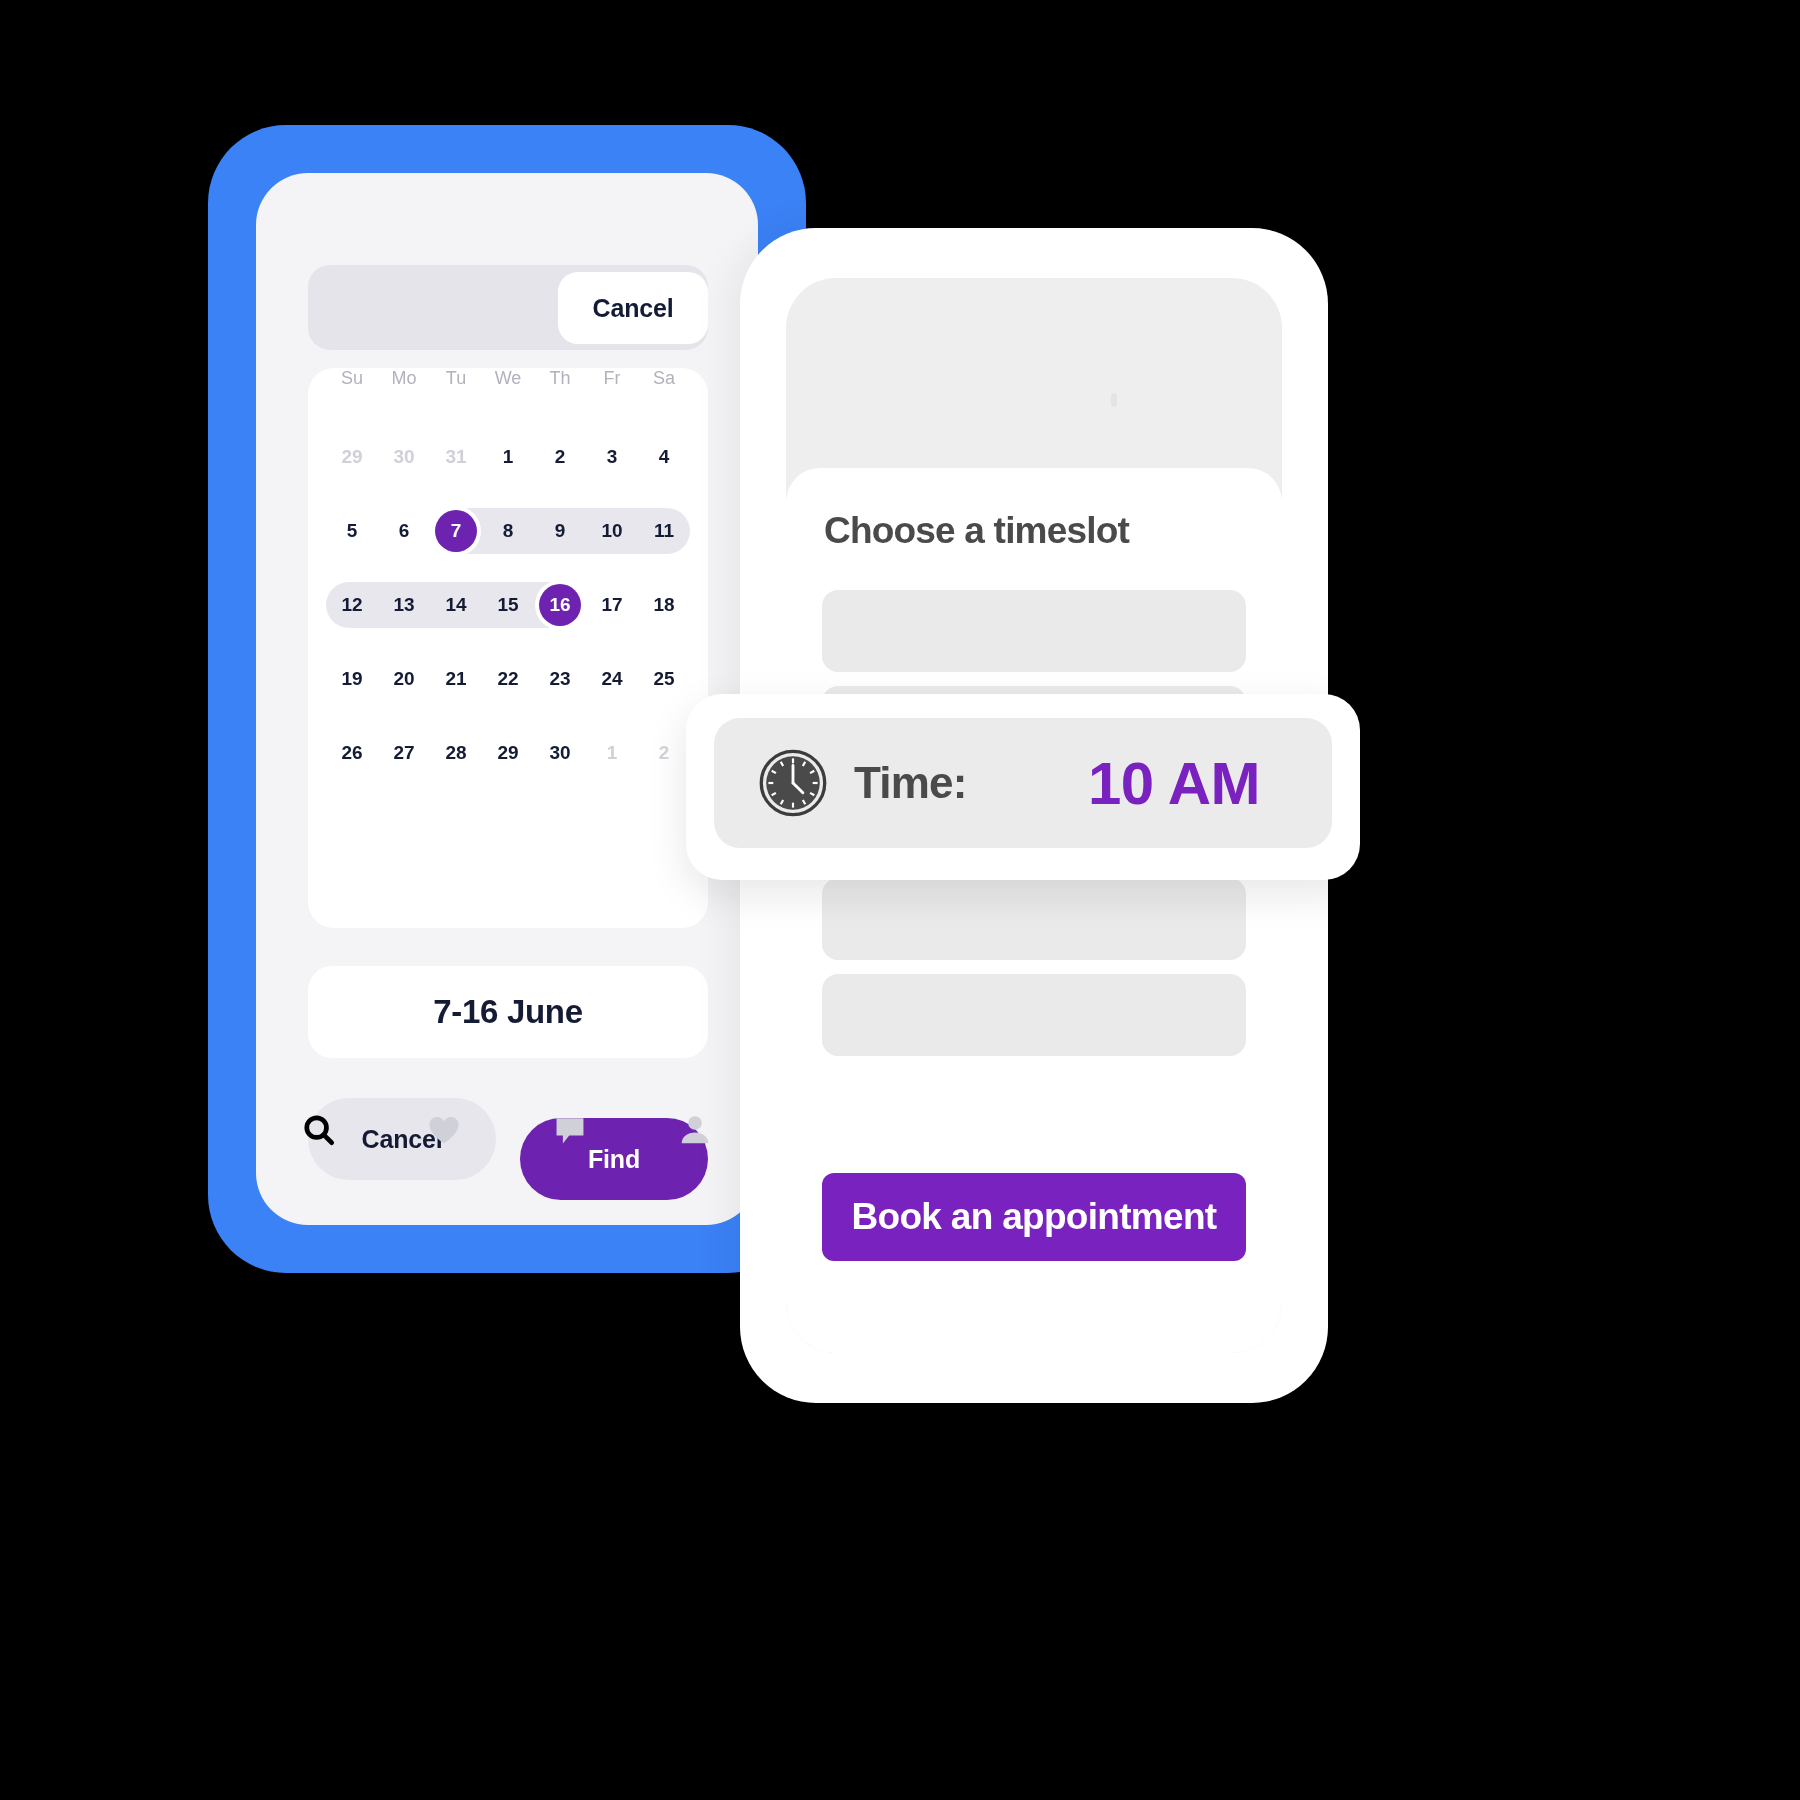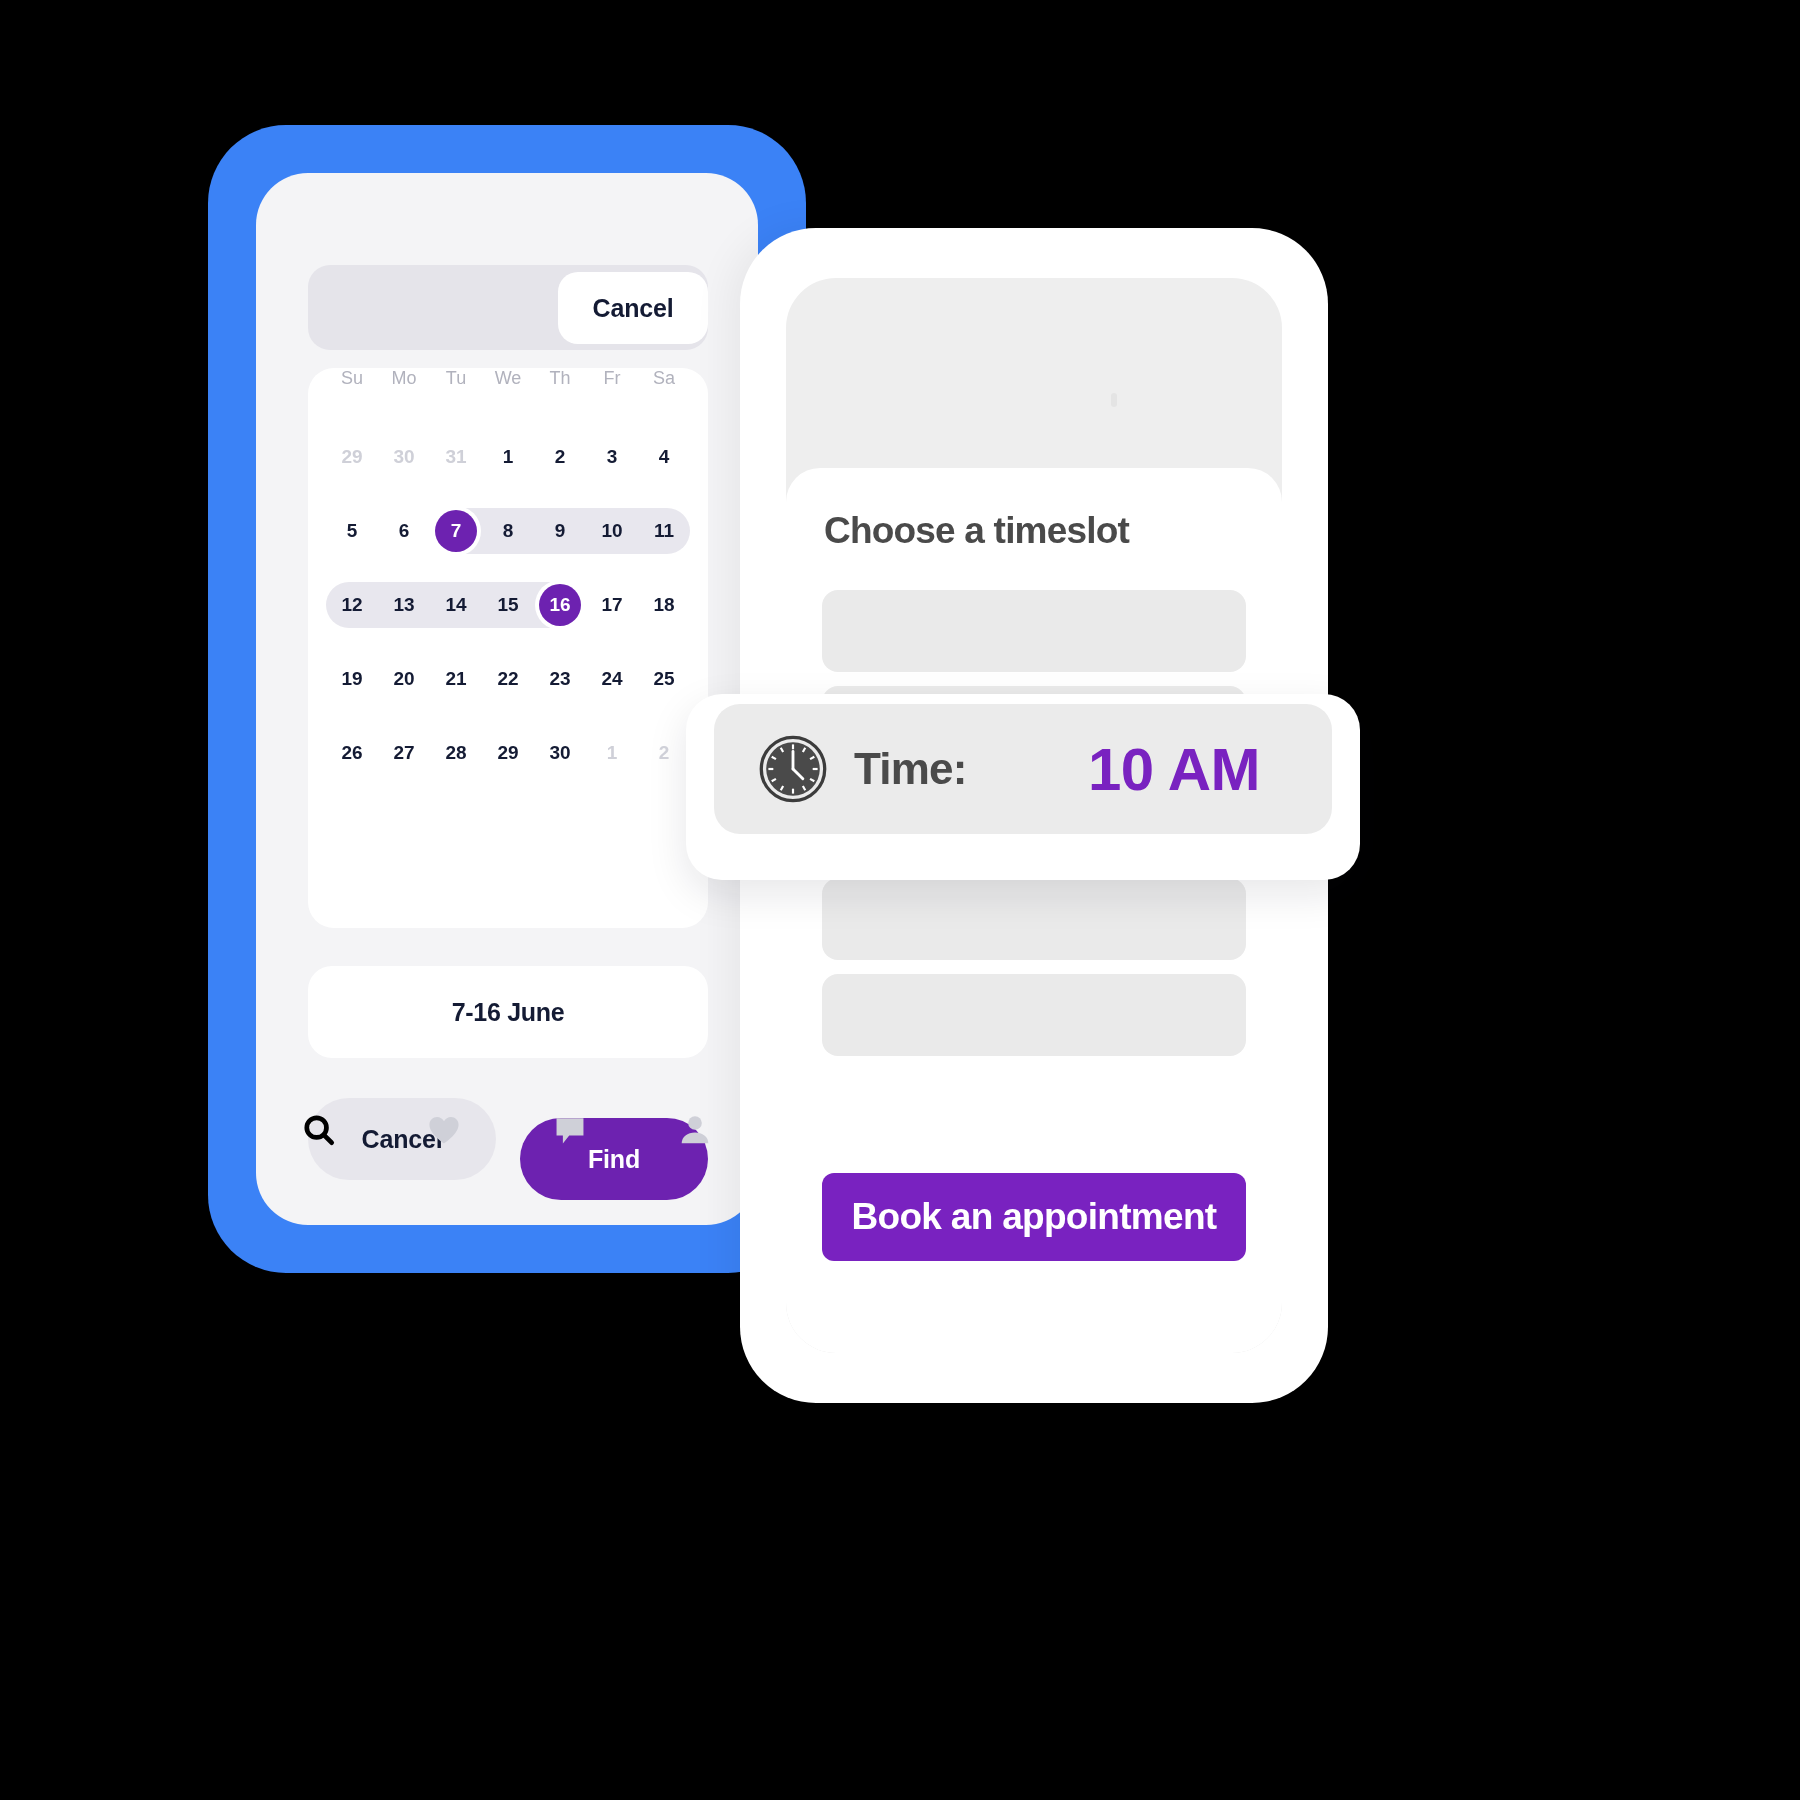--- a/index.html
+++ b/index.html
@@ -157,21 +157,21 @@
     position: absolute;
     left: 52px;
     top: 793px;
     width: 400px;
     height: 92px;
     background: #ffffff;
     border-radius: 24px;
     display: flex;
     align-items: center;
     justify-content: center;
-    font-size: 25px;
+    font-size: 33px;
     font-weight: bold;
     color: #141b34;
     letter-spacing: -0.3px;
   }
 
   
   .actions {
     position: absolute;
     left: 52px;
     top: 925px;
@@ -293,21 +293,21 @@
     left: 686px;
     top: 694px;
     width: 674px;
     height: 186px;
     background: #ffffff;
     border-radius: 36px;
     box-shadow: 0 14px 40px rgba(20,20,40,0.10);
   }
   .time-inner {
     position: absolute;
-    left: 28px; top: 10px;
+    left: 28px; top: 24px;
     width: 618px; height: 130px;
     background: #ebebeb;
     border-radius: 26px;
     display: flex;
     align-items: center;
     padding: 0 44px;
   }
   .clock-icon { width: 70px; height: 70px; flex: 0 0 70px; }
   .time-label {
     margin-left: 26px;

